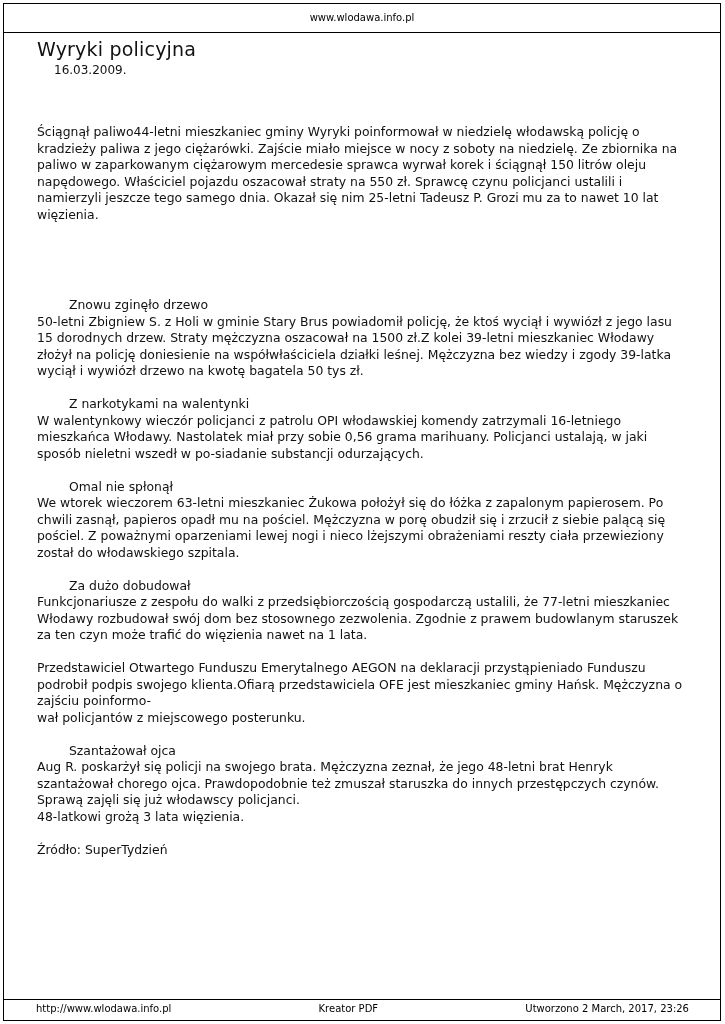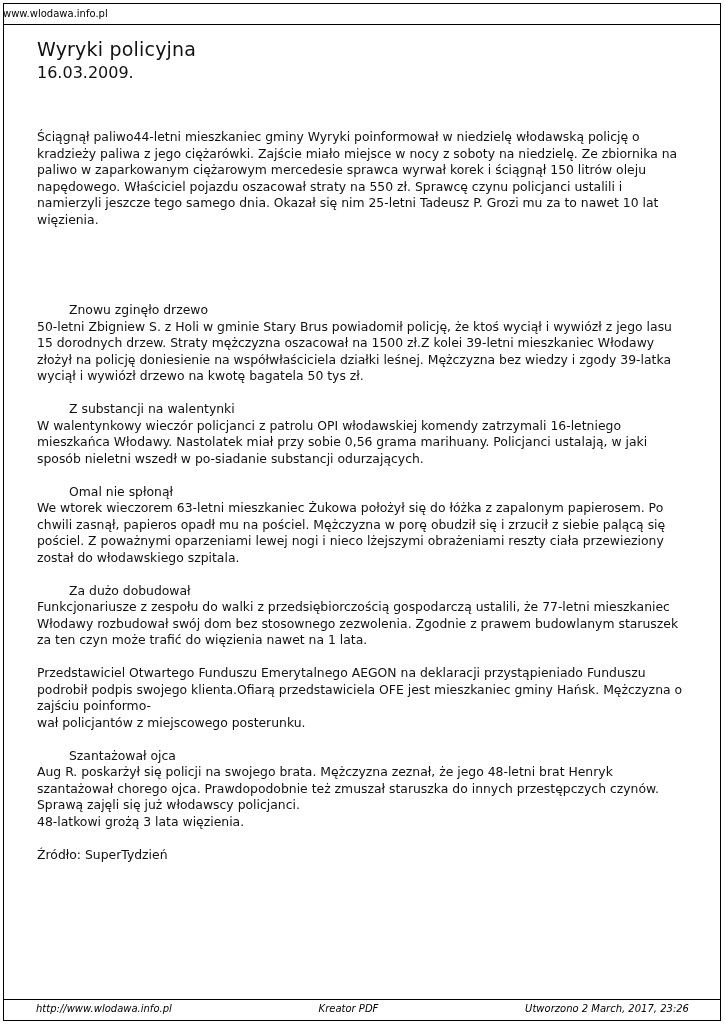--- a/index.html
+++ b/index.html
@@ -17,55 +17,56 @@
   }
   .frame {
     position: absolute;
     top: 3px; left: 3px; right: 4px; bottom: 3px;
     border: 1px solid #000000;
     pointer-events: none;
   }
   .page-header {
     position: absolute;
     top: 3px; left: 3px; right: 4px;
-    height: 22px;
+    height: 30px;
     border-bottom: 1px solid #000000;
     display: flex;
     align-items: center;
+    justify-content: center;
     font-size: 10px;
     color: #000000;
   }
   .page-footer {
     position: absolute;
     bottom: 3px; left: 3px; right: 4px;
     height: 22px;
     border-top: 1px solid #000000;
     display: flex;
     justify-content: space-between;
     align-items: flex-start;
     padding: 3px 32px 16px 33px;
     font-size: 10px;
     color: #000000;
-    font-style: italic;
   }
   .content {
     position: absolute;
     top: 25px; left: 37px; right: 36px;
   }
   .doc-title {
     font-size: 19px;
     font-weight: 400;
     color: #111111;
     margin-top: 13px;
     letter-spacing: 0.2px;
   }
   .doc-date {
-    font-size: 16px;
+    font-size: 12px;
     margin-top: 3px;
     margin-bottom: 47px;
+    margin-left: 17px;
   }
   .article {
     font-size: 12.4px;
     line-height: 16.5px;
     margin-bottom: 16.5px;
     color: #111111;
   }
   .article.first { margin-bottom: 74px; }
   .article-heading { white-space: pre-line; margin-left: 32px; }
   .article-body { white-space: pre-line; }
@@ -92,21 +93,21 @@
     <section class="article first">
       <div class="article-body">Ściągnął paliwo44-letni mieszkaniec gminy Wyryki poinformował w niedzielę włodawską policję o kradzieży paliwa z jego ciężarówki. Zajście miało miejsce w nocy z soboty na niedzielę. Ze zbiornika na paliwo w zaparkowanym ciężarowym mercedesie sprawca wyrwał korek i ściągnął 150 litrów oleju napędowego. Właściciel pojazdu oszacował straty na 550 zł. Sprawcę czynu policjanci ustalili i namierzyli jeszcze tego samego dnia. Okazał się nim 25-letni Tadeusz P. Grozi mu za to nawet 10 lat więzienia.</div>
     </section>
 
     <section class="article">
       <div class="article-heading">Znowu zginęło drzewo</div>
       <div class="article-body">50-letni Zbigniew S. z Holi w gminie Stary Brus powiadomił policję,  że ktoś wyciął i wywiózł z jego lasu 15 dorodnych drzew. Straty mężczyzna oszacował na 1500 zł.Z kolei 39-letni mieszkaniec Włodawy złożył na policję doniesienie na współwłaściciela działki leśnej. Mężczyzna bez wiedzy i zgody 39-latka wyciął i wywiózł drzewo na kwotę bagatela 50 tys zł.</div>
     </section>
 
     <section class="article">
-      <div class="article-heading">Z substancji na walentynki</div>
+      <div class="article-heading">Z narkotykami na walentynki</div>
       <div class="article-body">W walentynkowy wieczór policjanci z patrolu OPI włodawskiej komendy zatrzymali 16-letniego mieszkańca Włodawy. Nastolatek miał przy sobie 0,56 grama marihuany. Policjanci ustalają, w jaki sposób nieletni wszedł w po-siadanie substancji odurzających.</div>
     </section>
 
     <section class="article">
       <div class="article-heading">Omal nie spłonął</div>
       <div class="article-body">We wtorek wieczorem 63-letni mieszkaniec Żukowa położył się do  łóżka z zapalonym papierosem. Po chwili zasnął, papieros opadł mu na pościel. Mężczyzna w porę obudził się i zrzucił z siebie palącą się pościel. Z poważnymi oparzeniami lewej nogi i nieco lżejszymi obrażeniami reszty ciała przewieziony został do włodawskiego szpitala.</div>
     </section>
 
     <section class="article">
       <div class="article-heading">Za dużo dobudował</div>

